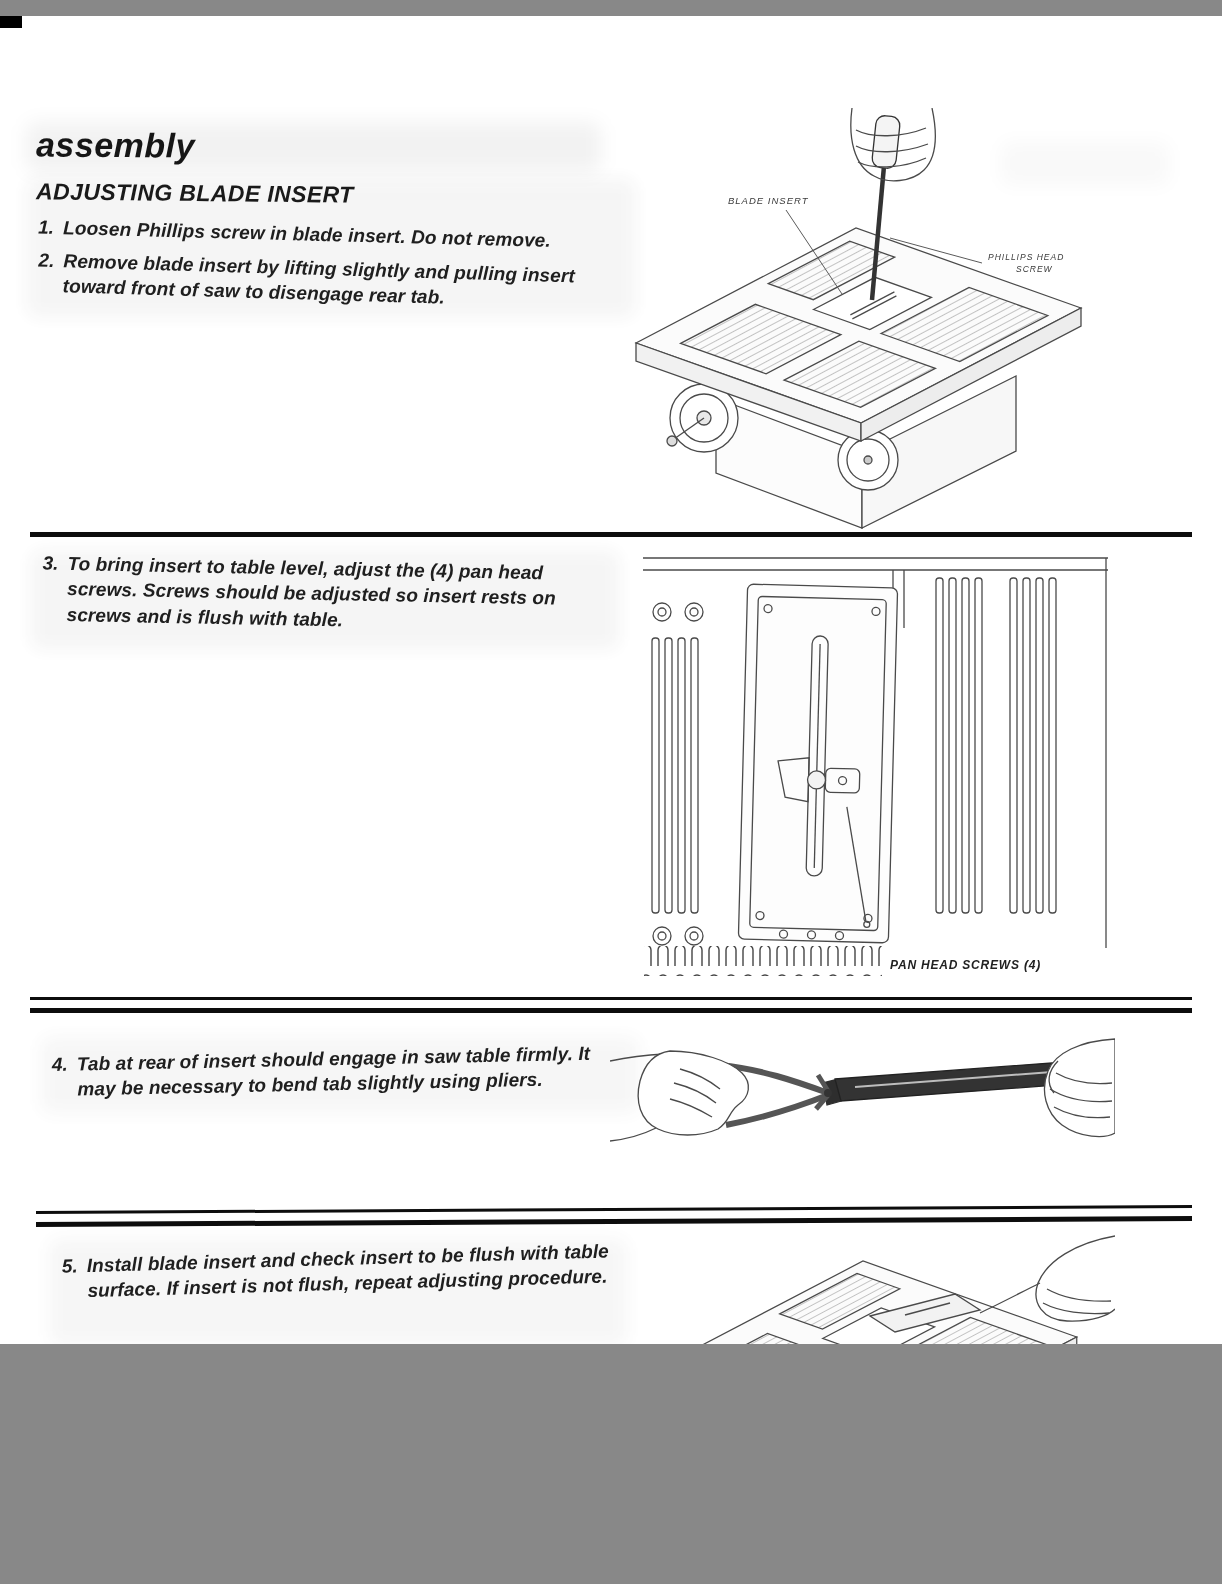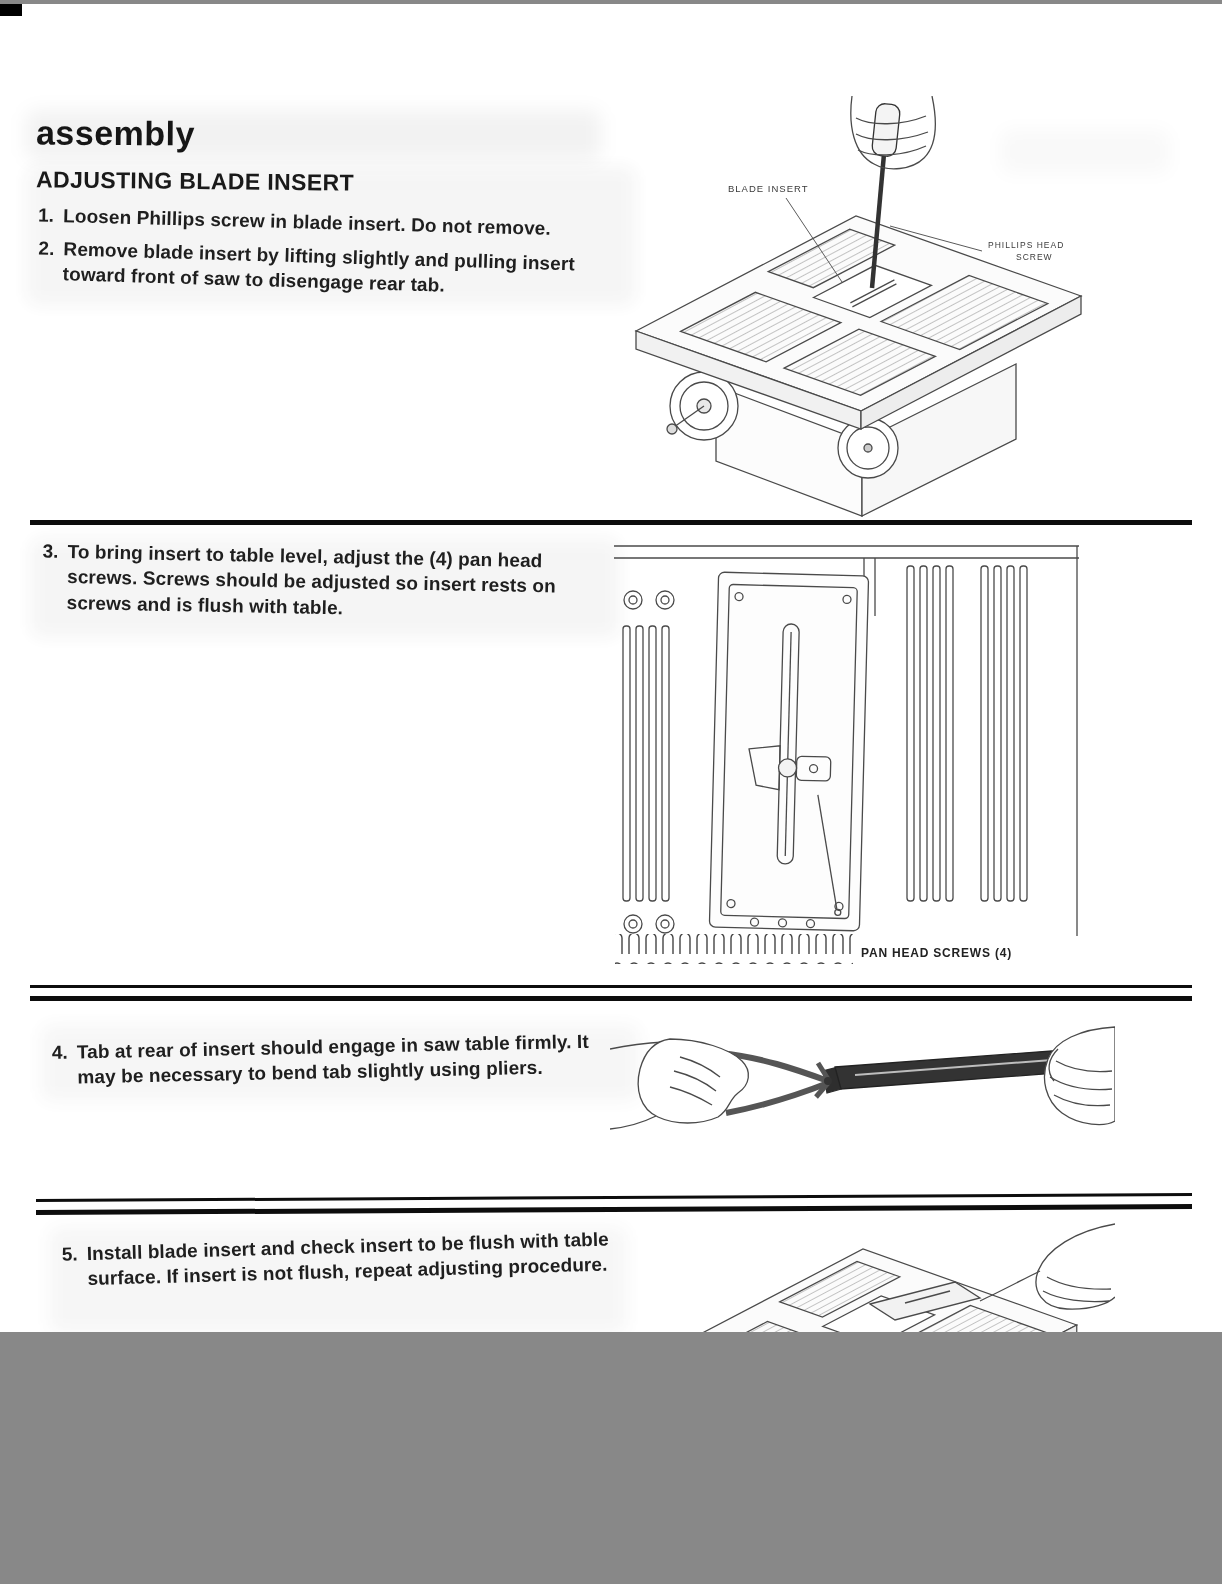--- a/index.html
+++ b/index.html
@@ -1,23 +1,24 @@
 <!DOCTYPE html>
 <html><head>
 <meta charset="utf-8">
 <style>
   html,body{margin:0;padding:0;background:#888;}
   .page{
     position:relative;
     width:1222px;height:1328px;
-    margin:4px auto;
+    margin:16px auto;
     background:#ffffff;
     font-family:"Liberation Sans", sans-serif;
     color:#1b1b1b;
     overflow:hidden;
+    font-style:italic;
   }
   .wash{position:absolute;background:rgba(0,0,0,0.05);filter:blur(9px);border-radius:10px;pointer-events:none;}
   .corner-mark{position:absolute;background:#000;}
   .h-assembly{position:absolute;left:36px;top:110px;font-size:34px;font-weight:700;letter-spacing:.5px;color:#161616;transform:rotate(.4deg);}
   .h-title{position:absolute;left:36px;top:164px;font-size:23px;font-weight:700;letter-spacing:.4px;color:#1a1a1a;transform:rotate(.6deg);}
   .step{
     position:absolute;display:flex;gap:9px;
     font-size:19px;font-weight:600;line-height:1.34;
     color:#1f1f1f;letter-spacing:.1px;
   }
@@ -121,21 +122,21 @@
       <g stroke="#5a5a5a" stroke-width="1">
         <line x1="170" y1="102" x2="226" y2="186"></line>
         <line x1="366" y1="155" x2="274" y2="130"></line>
         <text x="112" y="96" font-size="9.5" letter-spacing="1" fill="#3a3a3a" stroke="none">BLADE INSERT</text>
         <text x="372" y="152" font-size="8.5" letter-spacing="1" fill="#3a3a3a" stroke="none">PHILLIPS HEAD</text>
         <text x="400" y="164" font-size="8.5" letter-spacing="1" fill="#3a3a3a" stroke="none">SCREW</text>
       </g>
     </svg>
   </div>
 
-  <div class="figure" style="left:609px;top:532px;width:475px;height:440px;">
+  <div class="figure" style="left:638px;top:532px;width:475px;height:440px;">
     <svg width="475" height="440" viewBox="0 0 475 440" fill="none" stroke="#4a4a4a" stroke-width="1.3">
       <defs>
         <pattern id="vents" width="17" height="30" patternUnits="userSpaceOnUse">
           <path d="M3,28 L3,12 A5,5 0 0 1 13,12 L13,28" fill="none" stroke="#444444" stroke-width="1.4"></path>
         </pattern>
       </defs>
       <g>
         <line x1="5" y1="10" x2="470" y2="10"></line>
         <line x1="5" y1="22" x2="470" y2="22"></line>
         <line x1="468" y1="10" x2="468" y2="400"></line>

